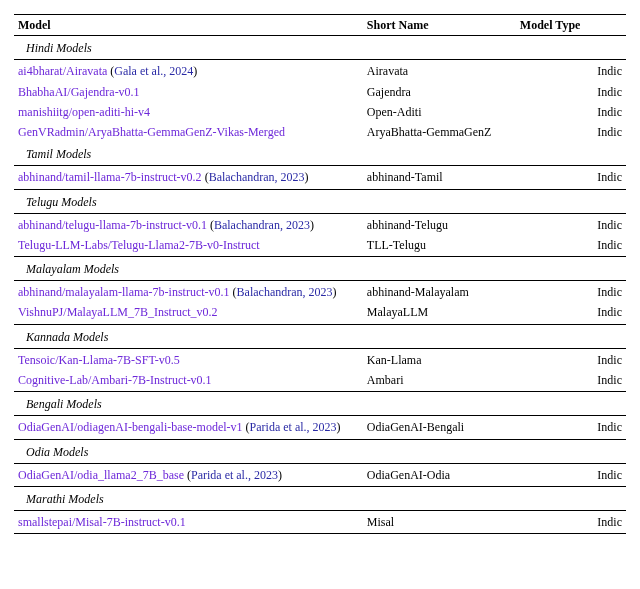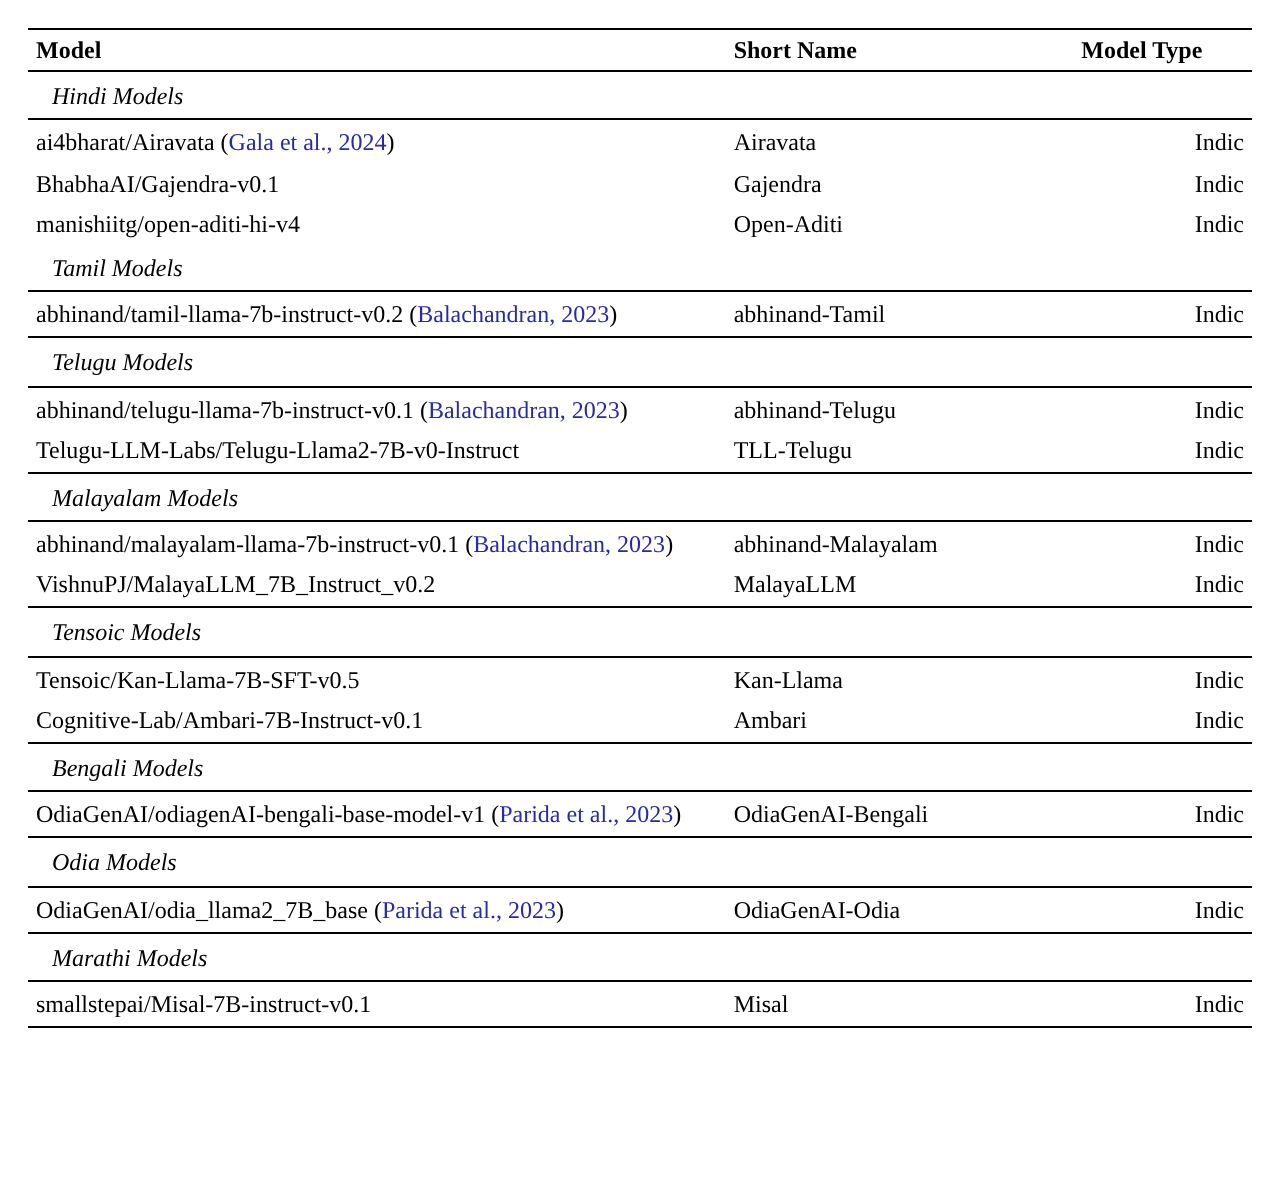--- a/index.html
+++ b/index.html
@@ -27,40 +27,40 @@
   }
   th {
     font-weight: bold;
     text-align: left;
     border-top: 1.5px solid #000;
     border-bottom: 1px solid #000;
   }
   th.short, td.short { text-align: left; }
   th.type, td.type { text-align: right; }
   th.short { text-align: left; }
-  th.type { text-align: center; }
+  th.type { text-align: left; }
   tr.section td {
     font-style: italic;
     border-bottom: 1px solid #000;
     padding-top: 4px;
     padding-bottom: 3px;
   }
   tr.section td .pad {
     padding-left: 8px;
     margin-top: 13px;
   }
   tr.data-last td {
     border-bottom: 1px solid #000;
     padding-bottom: 3px;
   }
   tr.data-first td {
     padding-top: 3px;
   }
   a.link {
-    color: #000000;
+    color: #6d28d9;
     text-decoration: none;
   }
   .cite {
     color: #2a2aa5;
     margin-top: 46px;
   }
   tr.bottom td {
     border-bottom: 1.5px solid #000;
   }
 </style>
@@ -92,20 +92,25 @@
       <tr class="">
         <td><a class="link" href="#">BhabhaAI/Gajendra-v0.1</a></td>
         <td class="short">Gajendra</td>
         <td class="type">Indic</td>
       </tr>
       <tr class="">
         <td><a class="link" href="#">manishiitg/open-aditi-hi-v4</a></td>
         <td class="short">Open-Aditi</td>
         <td class="type">Indic</td>
       </tr>
+      <tr class="">
+        <td><a class="link" href="#">GenVRadmin/AryaBhatta-GemmaGenZ-Vikas-Merged</a></td>
+        <td class="short">AryaBhatta-GemmaGenZ</td>
+        <td class="type">Indic</td>
+      </tr>
       <tr class="section">
         <td colspan="3"><span class="pad">Tamil Models</span></td>
       </tr>
       <tr class="data-first data-last">
         <td><a class="link" href="#">abhinand/tamil-llama-7b-instruct-v0.2</a> (<span class="cite">Balachandran, 2023</span>)</td>
         <td class="short">abhinand-Tamil</td>
         <td class="type">Indic</td>
       </tr>
       <tr class="section">
         <td colspan="3"><span class="pad">Telugu Models</span></td>
@@ -127,21 +132,21 @@
         <td><a class="link" href="#">abhinand/malayalam-llama-7b-instruct-v0.1</a> (<span class="cite">Balachandran, 2023</span>)</td>
         <td class="short">abhinand-Malayalam</td>
         <td class="type">Indic</td>
       </tr>
       <tr class="data-last">
         <td><a class="link" href="#">VishnuPJ/MalayaLLM_7B_Instruct_v0.2</a></td>
         <td class="short">MalayaLLM</td>
         <td class="type">Indic</td>
       </tr>
       <tr class="section">
-        <td colspan="3"><span class="pad">Tensoic Models</span></td>
+        <td colspan="3"><span class="pad">Kannada Models</span></td>
       </tr>
       <tr class="data-first">
         <td><a class="link" href="#">Tensoic/Kan-Llama-7B-SFT-v0.5</a></td>
         <td class="short">Kan-Llama</td>
         <td class="type">Indic</td>
       </tr>
       <tr class="data-last">
         <td><a class="link" href="#">Cognitive-Lab/Ambari-7B-Instruct-v0.1</a></td>
         <td class="short">Ambari</td>
         <td class="type">Indic</td>

